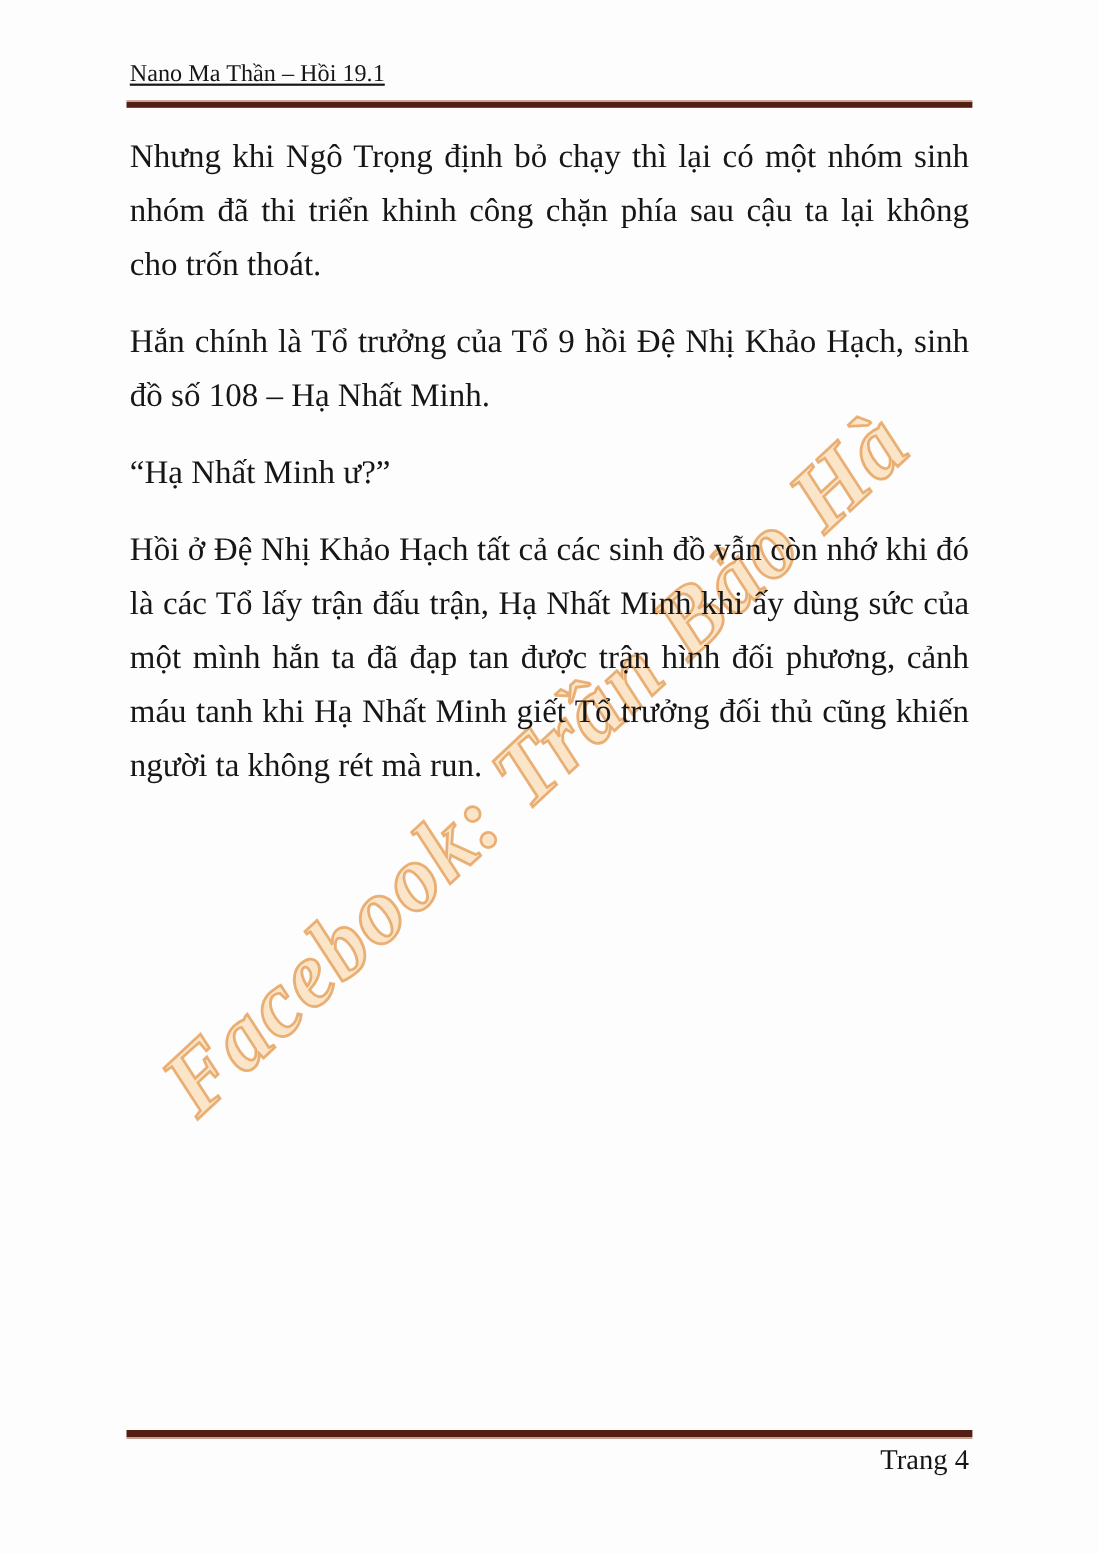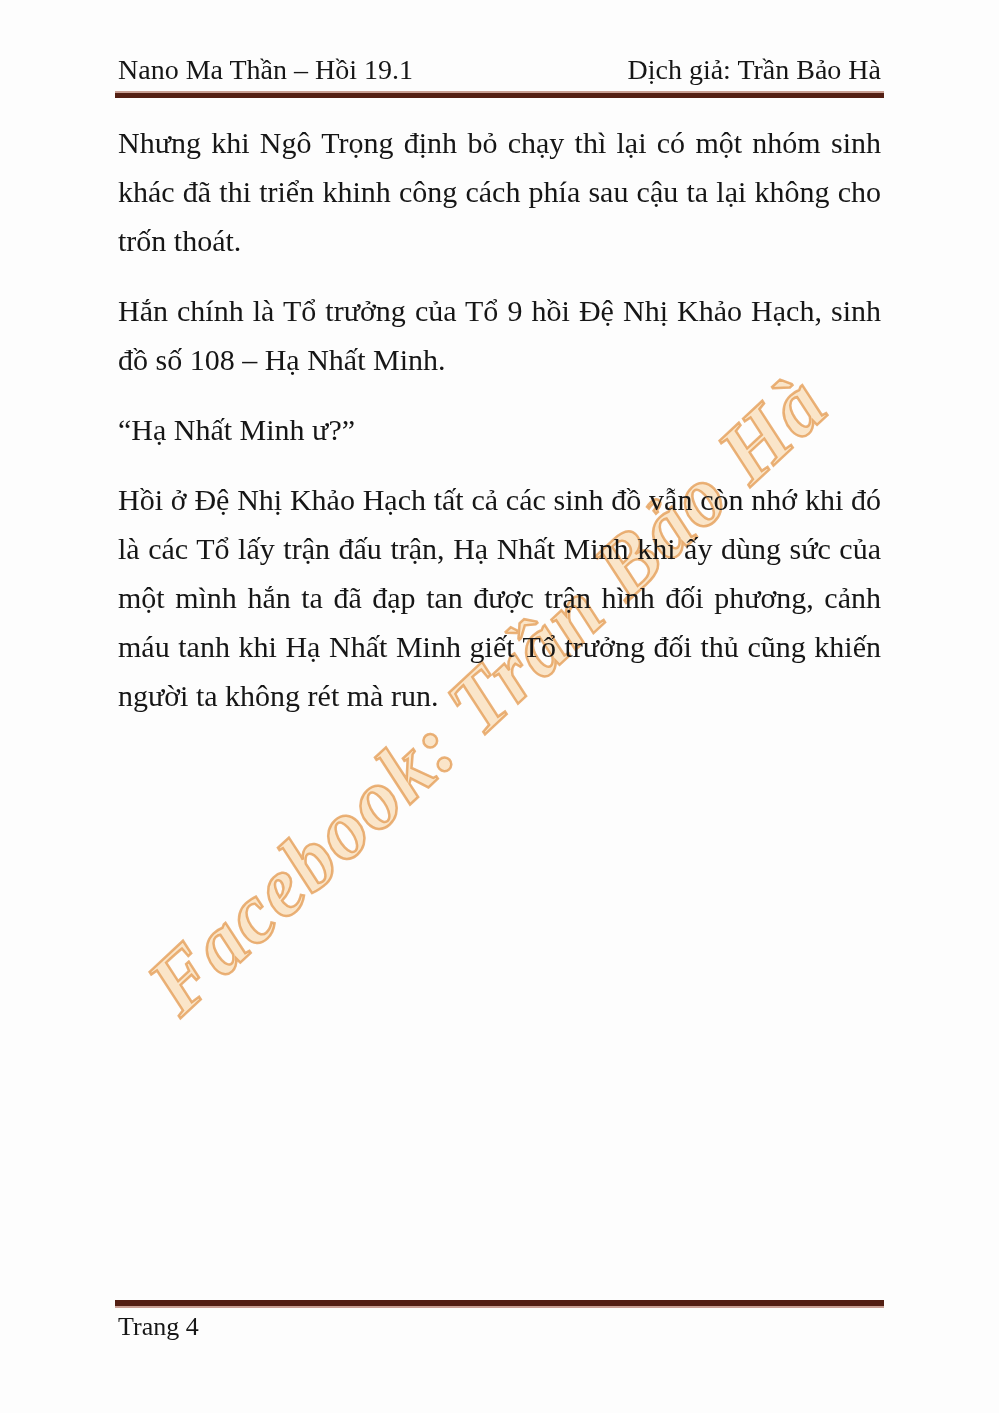--- a/index.html
+++ b/index.html
@@ -37,23 +37,24 @@
   .content {
     position: relative;
     z-index: 1;
   }
   .header {
     position: absolute;
     top: 54px;
     left: 118px;
     width: 763px;
     display: flex;
-    justify-content: space-between;
+    justify-content: flex-start;
     align-items: baseline;
-    font-size: 28px;
+    font-size: 22px;
+    text-decoration: underline;
   }
   .rule-top {
     position: absolute;
     top: 91px;
     left: 115px;
     width: 769px;
     height: 7px;
     background: linear-gradient(to bottom,
       var(--rule-highlight, #c9a094) 0 2px,
       var(--rule, #531f13) 2px 100%);
@@ -79,42 +80,41 @@
     background: linear-gradient(to bottom,
       var(--rule, #531f13) 0 6px,
       var(--rule-highlight, #c9a094) 6px 8px,
       #fdfdfd 8px 100%);
   }
   .page-number {
     position: absolute;
     top: 1312px;
     left: 118px;
     width: 763px;
-    text-align: left;
+    text-align: right;
     font-size: 26px;
   }
 </style>
 </head>
 <body>
 
 <div class="page" style="--rule: #531f13; --rule-highlight: #c9a094; --watermark-stroke: #e49c55; --text: #161616;">
 
   <div class="watermark">Facebook: Trần Bảo Hà</div>
 
   <div class="content">
 
     <div class="header">
       <span>Nano Ma Thần – Hồi 19.1</span>
-      <span>Dịch giả: Trần Bảo Hà</span>
     </div>
 
     <div class="rule-top"></div>
 
     <div class="body-text">
-      <p>Nhưng khi Ngô Trọng định bỏ chạy thì lại có một nhóm sinh khác đã thi triển khinh công cách phía sau cậu ta lại không cho trốn thoát.</p>
+      <p>Nhưng khi Ngô Trọng định bỏ chạy thì lại có một nhóm sinh nhóm đã thi triển khinh công chặn phía sau cậu ta lại không cho trốn thoát.</p>
       <p>Hắn chính là Tổ trưởng của Tổ 9 hồi Đệ Nhị Khảo Hạch, sinh đồ số 108 – Hạ Nhất Minh.</p>
       <p>“Hạ Nhất Minh ư?”</p>
       <p>Hồi ở Đệ Nhị Khảo Hạch tất cả các sinh đồ vẫn còn nhớ khi đó là các Tổ lấy trận đấu trận, Hạ Nhất Minh khi ấy dùng sức của một mình hắn ta đã đạp tan được trận hình đối phương, cảnh máu tanh khi Hạ Nhất Minh giết Tổ trưởng đối thủ cũng khiến người ta không rét mà run.</p>
     </div>
 
     <div class="rule-bottom"></div>
 
     <div class="page-number">Trang 4</div>
 
   </div>

